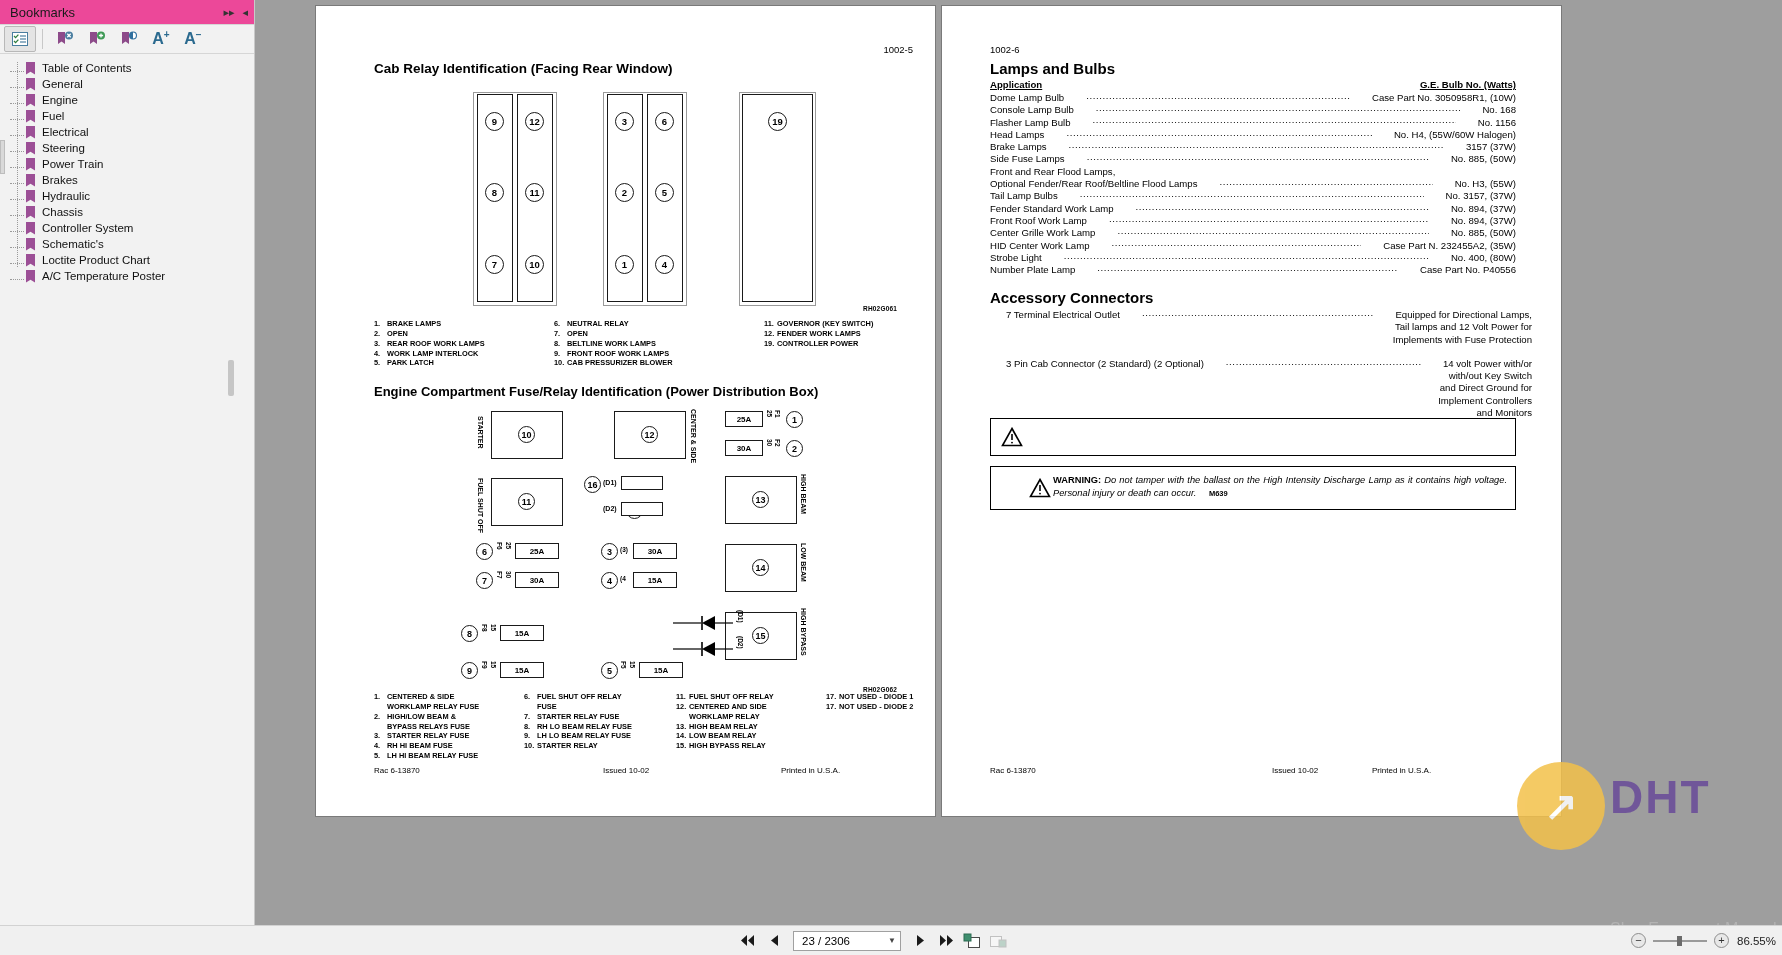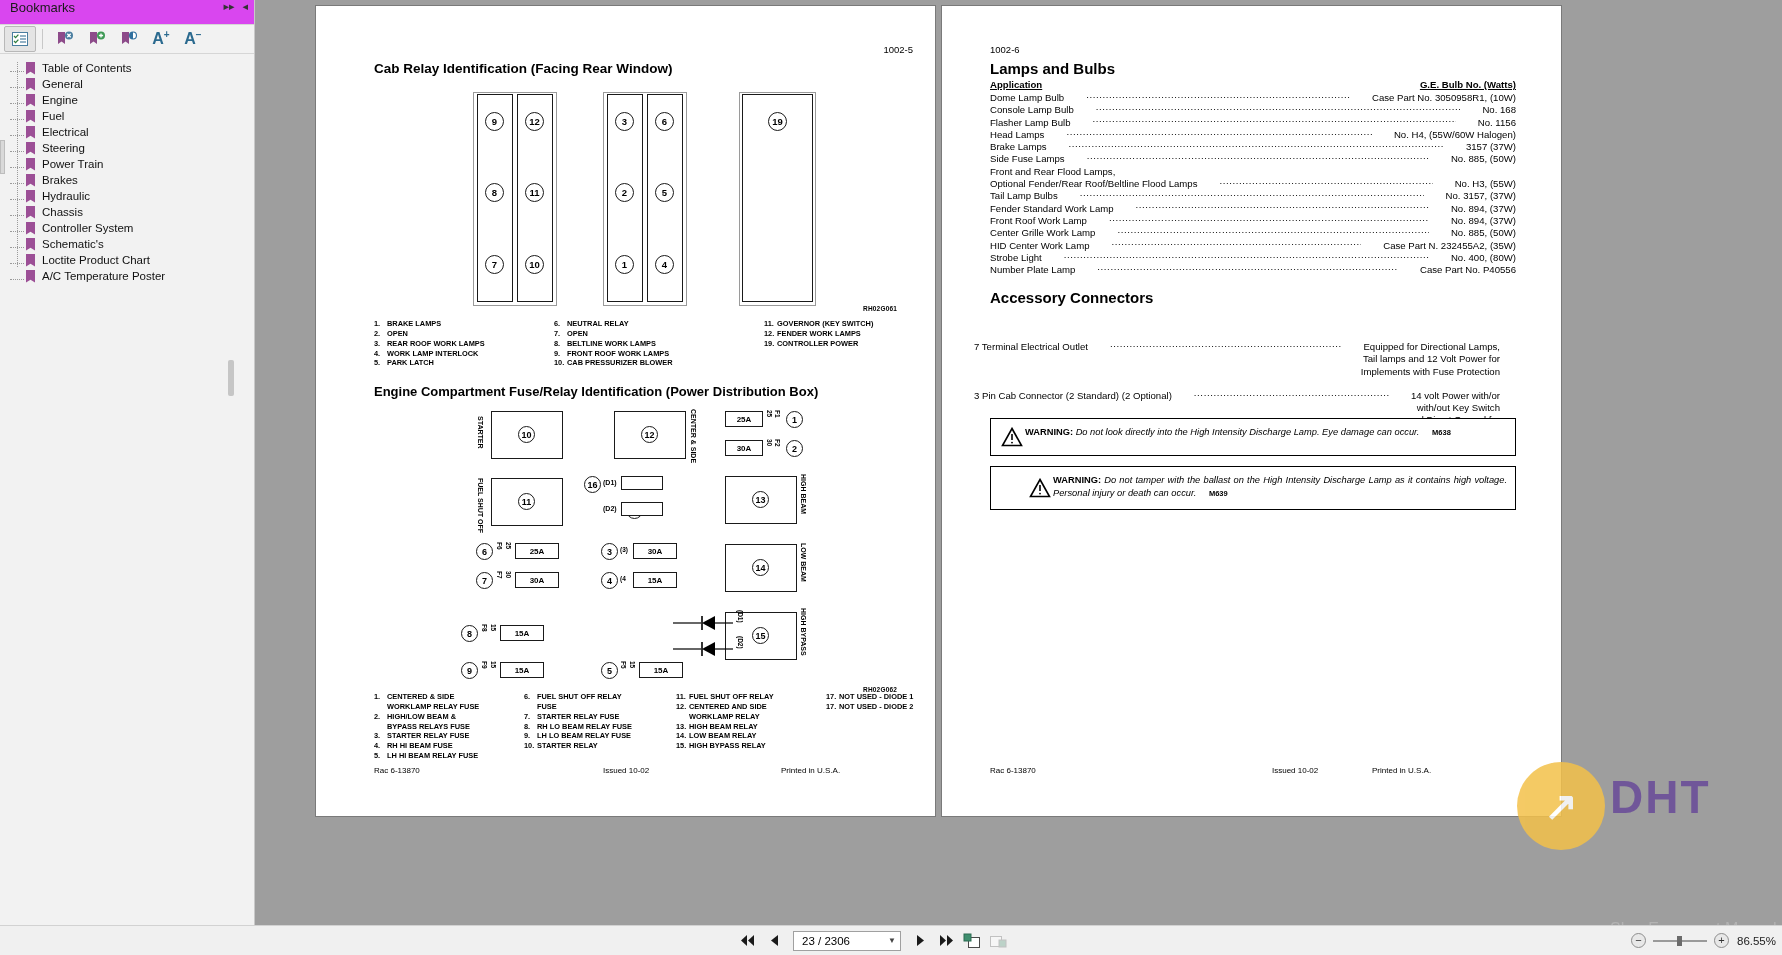--- a/index.html
+++ b/index.html
@@ -11,23 +11,23 @@
     background: #ffffff;
   }
   #app { position: relative; width: 1782px; height: 955px; background: #f0f0f0; }
 
   
   #bookmarks {
     position: absolute; left: 0; top: 0; width: 255px; height: 925px;
     background: #f2f2f2; border-right: 1px solid #c9c9c9;
   }
   .bm-header {
-    height: 24px; display: flex; align-items: flex-start;
+    height: 24px; display: flex; align-items: center;
     padding: 0 6px 0 10px; font-size: 13px; color: #1a1a1a;
-    background: #d946ef;
+    background: #ec4899;
   }
   .bm-header .title { flex: 1; }
   .bm-header .hdr-icons { display: flex; gap: 8px; align-items: center; color: #333; font-size: 12px; }
   .bm-toolbar {
     height: 30px; display: flex; align-items: center; gap: 0px;
     border-top: 1px solid #d6d6d6; border-bottom: 1px solid #d6d6d6;
     background: #f2f2f2; padding-left: 4px;
   }
   .tb-btn {
     width: 32px; height: 26px; display: flex; align-items: center; justify-content: center;
@@ -106,21 +106,21 @@
   .vlabel { position: absolute; font-size: 7px; font-weight: bold; color: #000;
             writing-mode: vertical-rl; white-space: nowrap; }
   .hlabel { position: absolute; font-size: 7px; font-weight: bold; color: #000; white-space: nowrap; }
 
   .footline { position: absolute; font-size: 8px; color: #000; }
 
   
   .rp { position: absolute; }
   .rp-h1 { font-size: 15px; font-weight: bold; }
   .rp-col-hd { font-size: 9.6px; font-weight: bold; text-decoration: underline; }
-  .dotrow { display: flex; align-items: flex-start; font-size: 9.6px; line-height: 12.3px; white-space: nowrap; gap: 20px; }
+  .dotrow { display: flex; align-items: center; font-size: 9.6px; line-height: 12.3px; white-space: nowrap; gap: 20px; }
   .dotrow .app { flex: 0 0 auto; padding-right: 2px; }
   .dotrow .fill { flex: 1 1 auto; overflow: hidden; height: 10px; position: relative; }
   .dotrow .fill::after {
     content: "......................................................................................................................................................................................................................";
     position: absolute; left: 0; bottom: 1px; letter-spacing: 0.6px; color: #000; font-size: 9.6px;
   }
   .dotrow .val { flex: 0 0 auto; padding-left: 2px; text-align: right; }
   .plainrow { font-size: 9.6px; line-height: 12.3px; }
   .controw { font-size: 9.6px; line-height: 12.3px; text-align: right; }
 
@@ -645,21 +645,21 @@
             <span class="val">No. 400, (80W)</span>
           </div>
           <div class="dotrow">
             <span class="app">Number Plate Lamp</span>
             <span class="fill"></span>
             <span class="val">Case Part No. P40556</span>
           </div>
         </div>
 
       <div class="rp rp-h1" style="left:48px; top:283px;">Accessory Connectors</div>
-      <div class="rp" id="connectors-list" style="left:32px; top:303px; width:526px;margin-top:32px;">
+      <div class="rp" id="connectors-list" style="left:64px; top:303px; width:526px;">
           <div class="dotrow">
             <span class="app">7 Terminal Electrical Outlet</span>
             <span class="fill"></span>
             <span class="val">Equipped for Directional Lamps,</span>
           </div>
           <div class="controw">Tail lamps and 12 Volt Power for</div>
           <div class="controw">Implements with Fuse Protection</div>
           <div style="height: 12px;"></div>
           <div class="dotrow">
             <span class="app">3 Pin Cab Connector (2 Standard) (2 Optional)</span>
@@ -673,25 +673,20 @@
         </div>
 
       <div class="warnbox" style="left:48px; top:412px; width:526px; height:38px;">
         <div class="warn-ico">
           <svg width="22" height="20" viewBox="0 0 22 20">
             <path d="M11 1.5 L20.5 18.5 L1.5 18.5 Z" fill="none" stroke="#000" stroke-width="1.6"></path>
             <line x1="11" y1="7" x2="11" y2="13" stroke="#000" stroke-width="1.6"></line>
             <circle cx="11" cy="15.6" r="0.95" fill="#000"></circle>
           </svg>
         </div>
-        <div class="warn-body">
-          <b>WARNING:</b>
-          <i>Do not look directly into the High Intensity Discharge Lamp. Eye damage can occur.</i>
-          <span class="warn-code" style="padding-left:10px;">M638</span>
-        </div>
       </div>
 
       <div class="warnbox" style="left:48px; top:460px; width:526px; height:44px;padding-left:36px;">
         <div class="warn-ico">
           <svg width="22" height="20" viewBox="0 0 22 20">
             <path d="M11 1.5 L20.5 18.5 L1.5 18.5 Z" fill="none" stroke="#000" stroke-width="1.6"></path>
             <line x1="11" y1="7" x2="11" y2="13" stroke="#000" stroke-width="1.6"></line>
             <circle cx="11" cy="15.6" r="0.95" fill="#000"></circle>
           </svg>
         </div>

